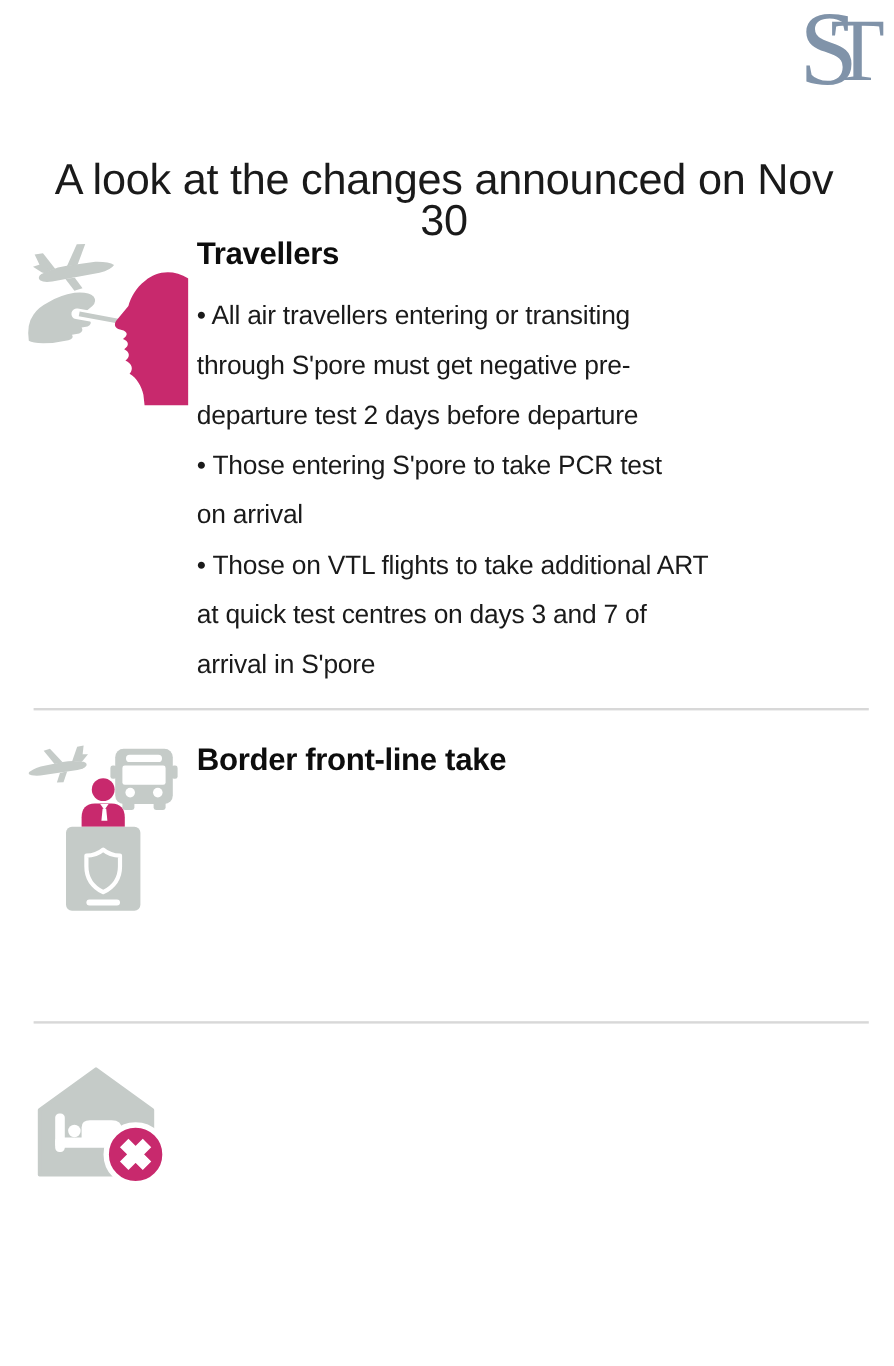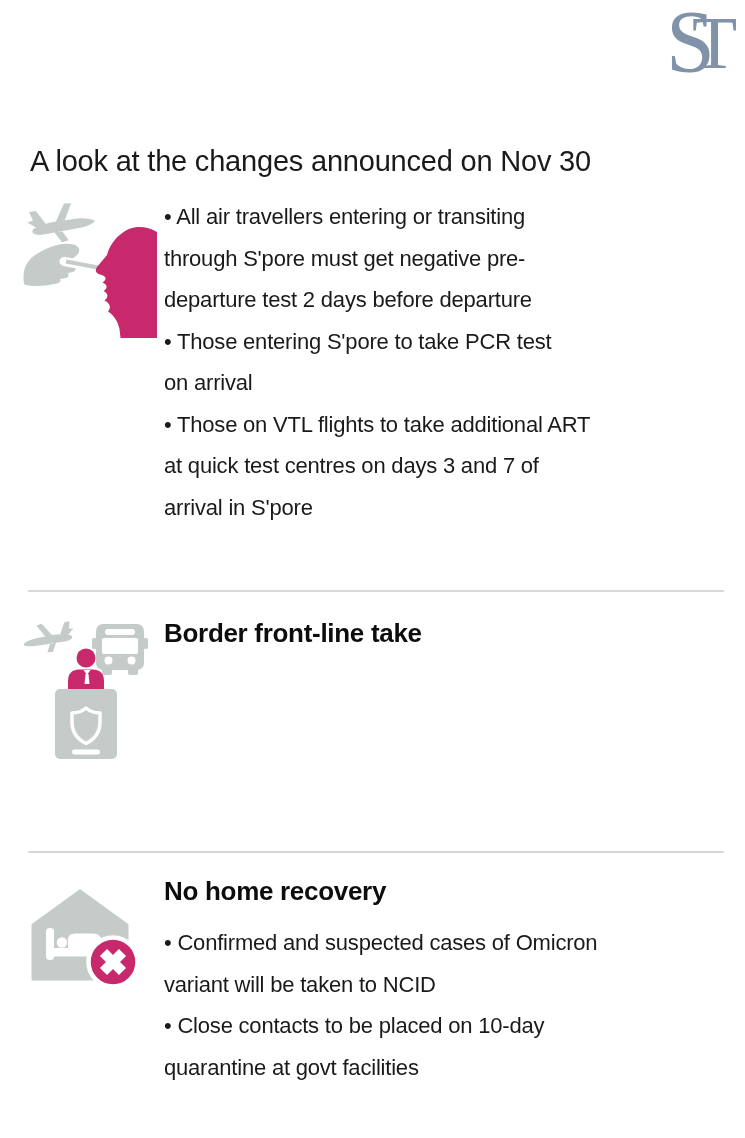--- a/index.html
+++ b/index.html
@@ -11,22 +11,22 @@
     position:absolute;left:30px;top:16px;width:650px;
     font-family:"Liberation Serif","DejaVu Serif",serif;
     font-weight:700;font-size:41px;line-height:49px;letter-spacing:-0.5px;
     color:var(--title,#111);white-space:pre-line;
   }
   .logo{position:absolute;left:666px;top:2px;width:78px;height:84px;color:var(--logo_blue,#8093A9);
     font-family:"Liberation Serif","DejaVu Serif",serif;font-weight:400;}
   .logo .s{position:absolute;left:0;top:-4px;font-size:88px;line-height:1;}
   .logo .t{position:absolute;left:26px;top:4px;font-size:74px;line-height:1;}
   .subtitle{
-    position:absolute;left:30px;top:144px;width:680px;
-    font-size:29px;line-height:34px;color:var(--text,#1a1a1a);letter-spacing:-0.2px;
+    position:absolute;left:30px;top:133px;width:680px;
+    font-size:36px;line-height:34px;color:var(--text,#1a1a1a);letter-spacing:-0.2px;text-align:center;
   }
   .section-text{position:absolute;left:164px;width:578px;}
   .section-heading{
     font-size:26px;font-weight:700;line-height:30px;color:#0d0d0d;
     letter-spacing:-0.3px;margin:0 0 16px 0;
   }
   .section-body{
     font-size:22px;line-height:41.5px;color:var(--text,#1a1a1a);
     letter-spacing:-0.2px;white-space:pre-line;
   }
@@ -54,20 +54,21 @@
     </g>
     <path style="fill:var(--gray,#C5CBC8)" d="M2,86 Q0,72 6,64 Q10,58 18,54 Q28,48 40,46 Q52,45 56,49 Q59,53 55,57 L49,62 Q46,65 49.5,67 L53,69 Q55,72 51,74 L46,75 Q48,78 44,80 L38,81 Q40,84 35,85.5 Q24,88 14,88 Q5,88 2,86 Z"></path>
     <g>
       <line x1="42" y1="63.5" x2="110" y2="75.5" stroke="#ffffff" stroke-width="9" stroke-linecap="round"></line>
       <line x1="44" y1="63.5" x2="103" y2="74.5" stroke="var(--gray,#C5CBC8)" stroke-width="4"></line>
       <ellipse cx="106" cy="75" rx="4.6" ry="3.2" transform="rotate(10 106 75)" style="fill:var(--gray,#C5CBC8)"></ellipse>
     </g>
     <path style="fill:var(--magenta,#C8296D)" d="M135,34 C122,26 108,28 99,36 C91,42 87,50 85,57 L75,69 C72.5,72.5 74,75.5 78,76.5 L81,77.5 C85,79.5 84,82 80.5,84.5 C85.5,86.5 86,90 81.5,93 C86.5,95.5 86.5,99.5 82.5,102.5 C88,105 89.5,109.5 86,113.5 C92,117 96,124 97.5,131 L98.5,140 L135,140 Z"></path>
   </svg>
   <div class="section-text" style="top:196px">
+    <div class="section-heading">Travellers</div>
     <div class="section-body">• All air travellers entering or transiting
 through S'pore must get negative pre-
 departure test 2 days before departure
 • Those entering S'pore to take PCR test
 on arrival
 • Those on VTL flights to take additional ART
 at quick test centres on days 3 and 7 of
 arrival in S'pore</div>
   </div>
 
@@ -120,21 +121,14 @@
       <rect x="24" y="50" width="8" height="32" rx="3.5" fill="#ffffff"></rect>
       <circle cx="40" cy="64.5" r="5.2" fill="#ffffff"></circle>
       <path d="M46,71 L46,61.5 Q46,55.5 53,55.5 L71,55.5 Q79.5,55.5 79.5,63 L79.5,71 Z" fill="#ffffff"></path>
       <rect x="24" y="70" width="57" height="8.5" rx="3" fill="#ffffff"></rect>
     </g>
     <g>
       <circle cx="91" cy="84" r="24.5" style="fill:var(--magenta,#C8296D)" stroke="#ffffff" stroke-width="4.5"></circle>
       <path d="M81.5,74.5 L100.5,93.5 M100.5,74.5 L81.5,93.5" stroke="#ffffff" stroke-width="10"></path>
     </g>
   </svg>
-  <div class="section-text" style="top:876px">
-    <div class="section-heading">No home recovery</div>
-    <div class="section-body">• Confirmed and suspected cases of Omicron
-variant will be taken to NCID
-• Close contacts to be placed on 10-day
-quarantine at govt facilities</div>
-  </div>
 
 </div>
 
 </body></html>

